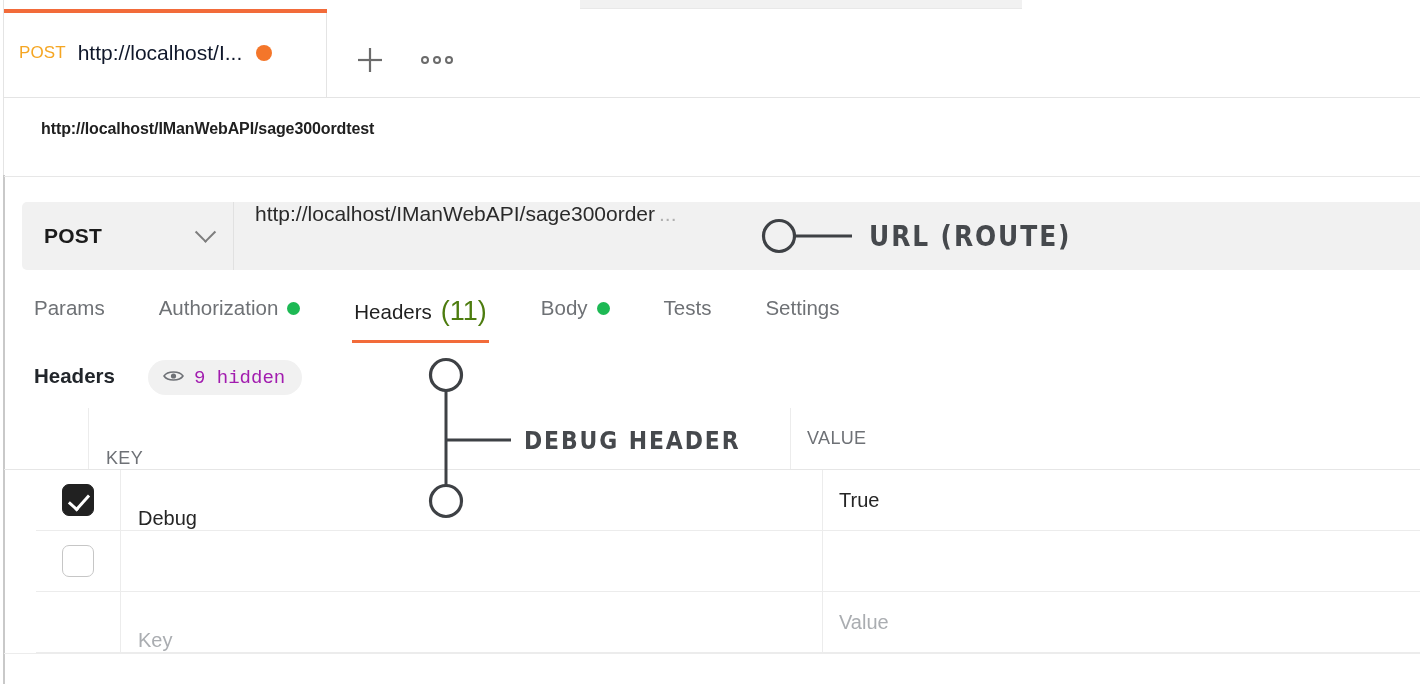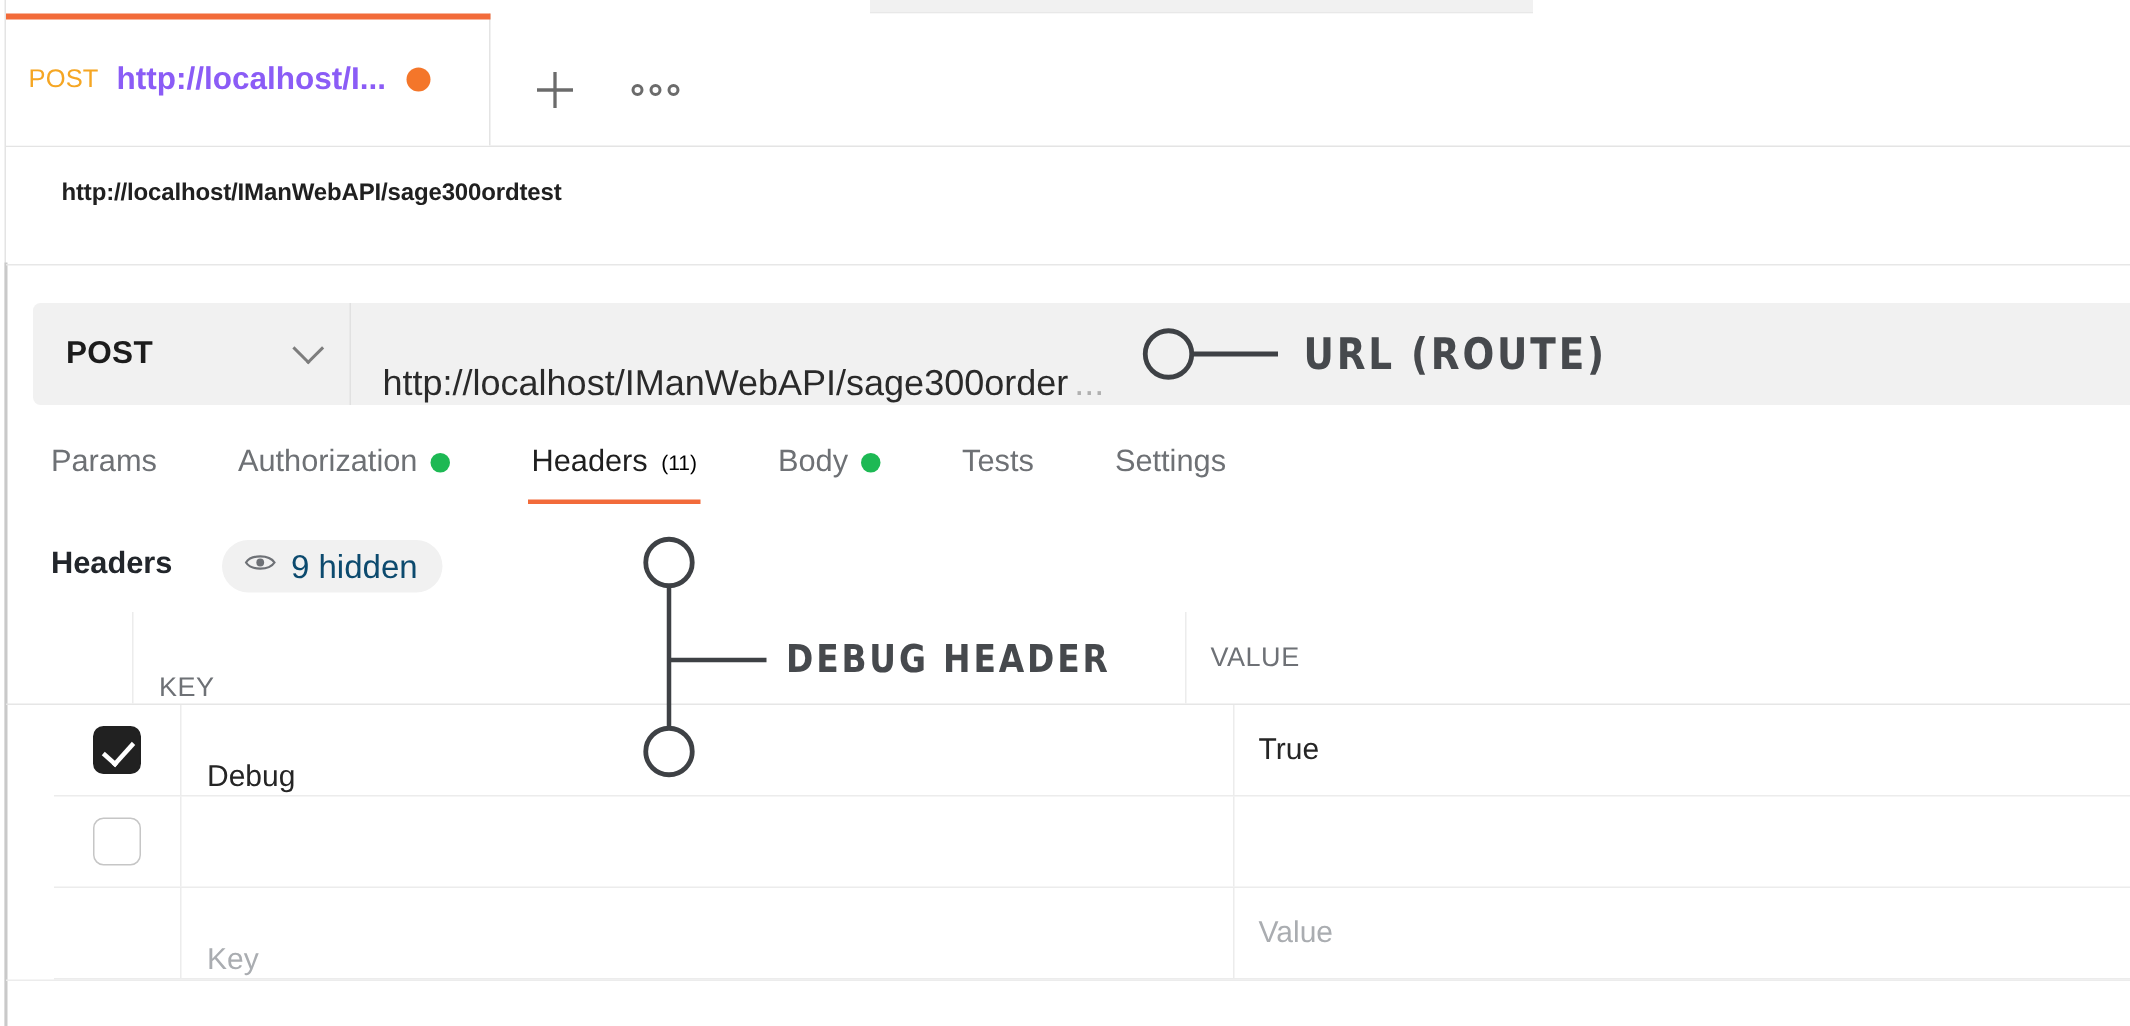--- a/index.html
+++ b/index.html
@@ -73,25 +73,24 @@
   }
   .tab-method {
     font-size: 17px;
     color: #f5a623;
     font-weight: 400;
     letter-spacing: .1px;
     margin-right: 12px;
   }
   .tab-title {
     font-size: 21px;
-    color: #8b5cf6;
+    color: #0f172a;
     white-space: nowrap;
     overflow: hidden;
     max-width: 190px;
-    font-weight: bold;
   }
   .tab-dot {
     width: 16px; height: 16px;
     border-radius: 50%;
     background: #f4762a;
     margin-left: 14px;
     flex: 0 0 auto;
   }
 
   .tab-plus {
@@ -159,23 +158,23 @@
   }
   .chev {
     width: 15px; height: 15px;
     border-right: 2.3px solid #7d7d7d;
     border-bottom: 2.3px solid #7d7d7d;
     transform: rotate(45deg) translate(-3px,-3px);
   }
   .url-input {
     flex: 1;
     display: flex;
-    align-items: flex-end;
+    align-items: flex-start;
     padding-left: 21px;
-    font-size: 24px;
+    font-size: 21px;
     color: #2a2a2a;
     cursor: text;
     white-space: nowrap;
     overflow: hidden;
   }
   .url-ell { color: #b0b0b0; padding-left: 4px; }
 
   
   .sec-tabs {
     position: absolute;
@@ -203,21 +202,21 @@
     position: absolute;
     left: -2px; right: -2px; bottom: 0;
     height: 3px;
     background: #f26b3a;
   }
   .gdot {
     width: 13px; height: 13px; border-radius: 50%;
     background: #1db954;
     display: inline-block;
   }
-  .count { color: #000000; font-size: 14px; }
+  .count { color: #4d7c0f; font-size: 27px; }
 
   
   .hdr-label {
     position: absolute;
     left: 34px; top: 364px;
     font-size: 20.5px;
     font-weight: bold;
     color: #22262b;
   }
   .hidden-pill {
@@ -226,21 +225,21 @@
     height: 35px;
     background: #f1f1f1;
     border-radius: 18px;
     display: flex;
     align-items: center;
     gap: 10px;
     padding: 0 17px 0 15px;
     cursor: pointer;
   }
   .hidden-pill .eye-ic { display: block; }
-  .hidden-text { font-size: 22px; color: #0c4a6e; }
+  .hidden-text { font-size: 19px; color: #a21caf; font-family: Liberation Mono, monospace; }
 
   
   .tbl {
     position: absolute;
     left: 4px; top: 408px;
     width: 1416px;
   }
   .trow {
     display: flex;
     width: 1416px;

